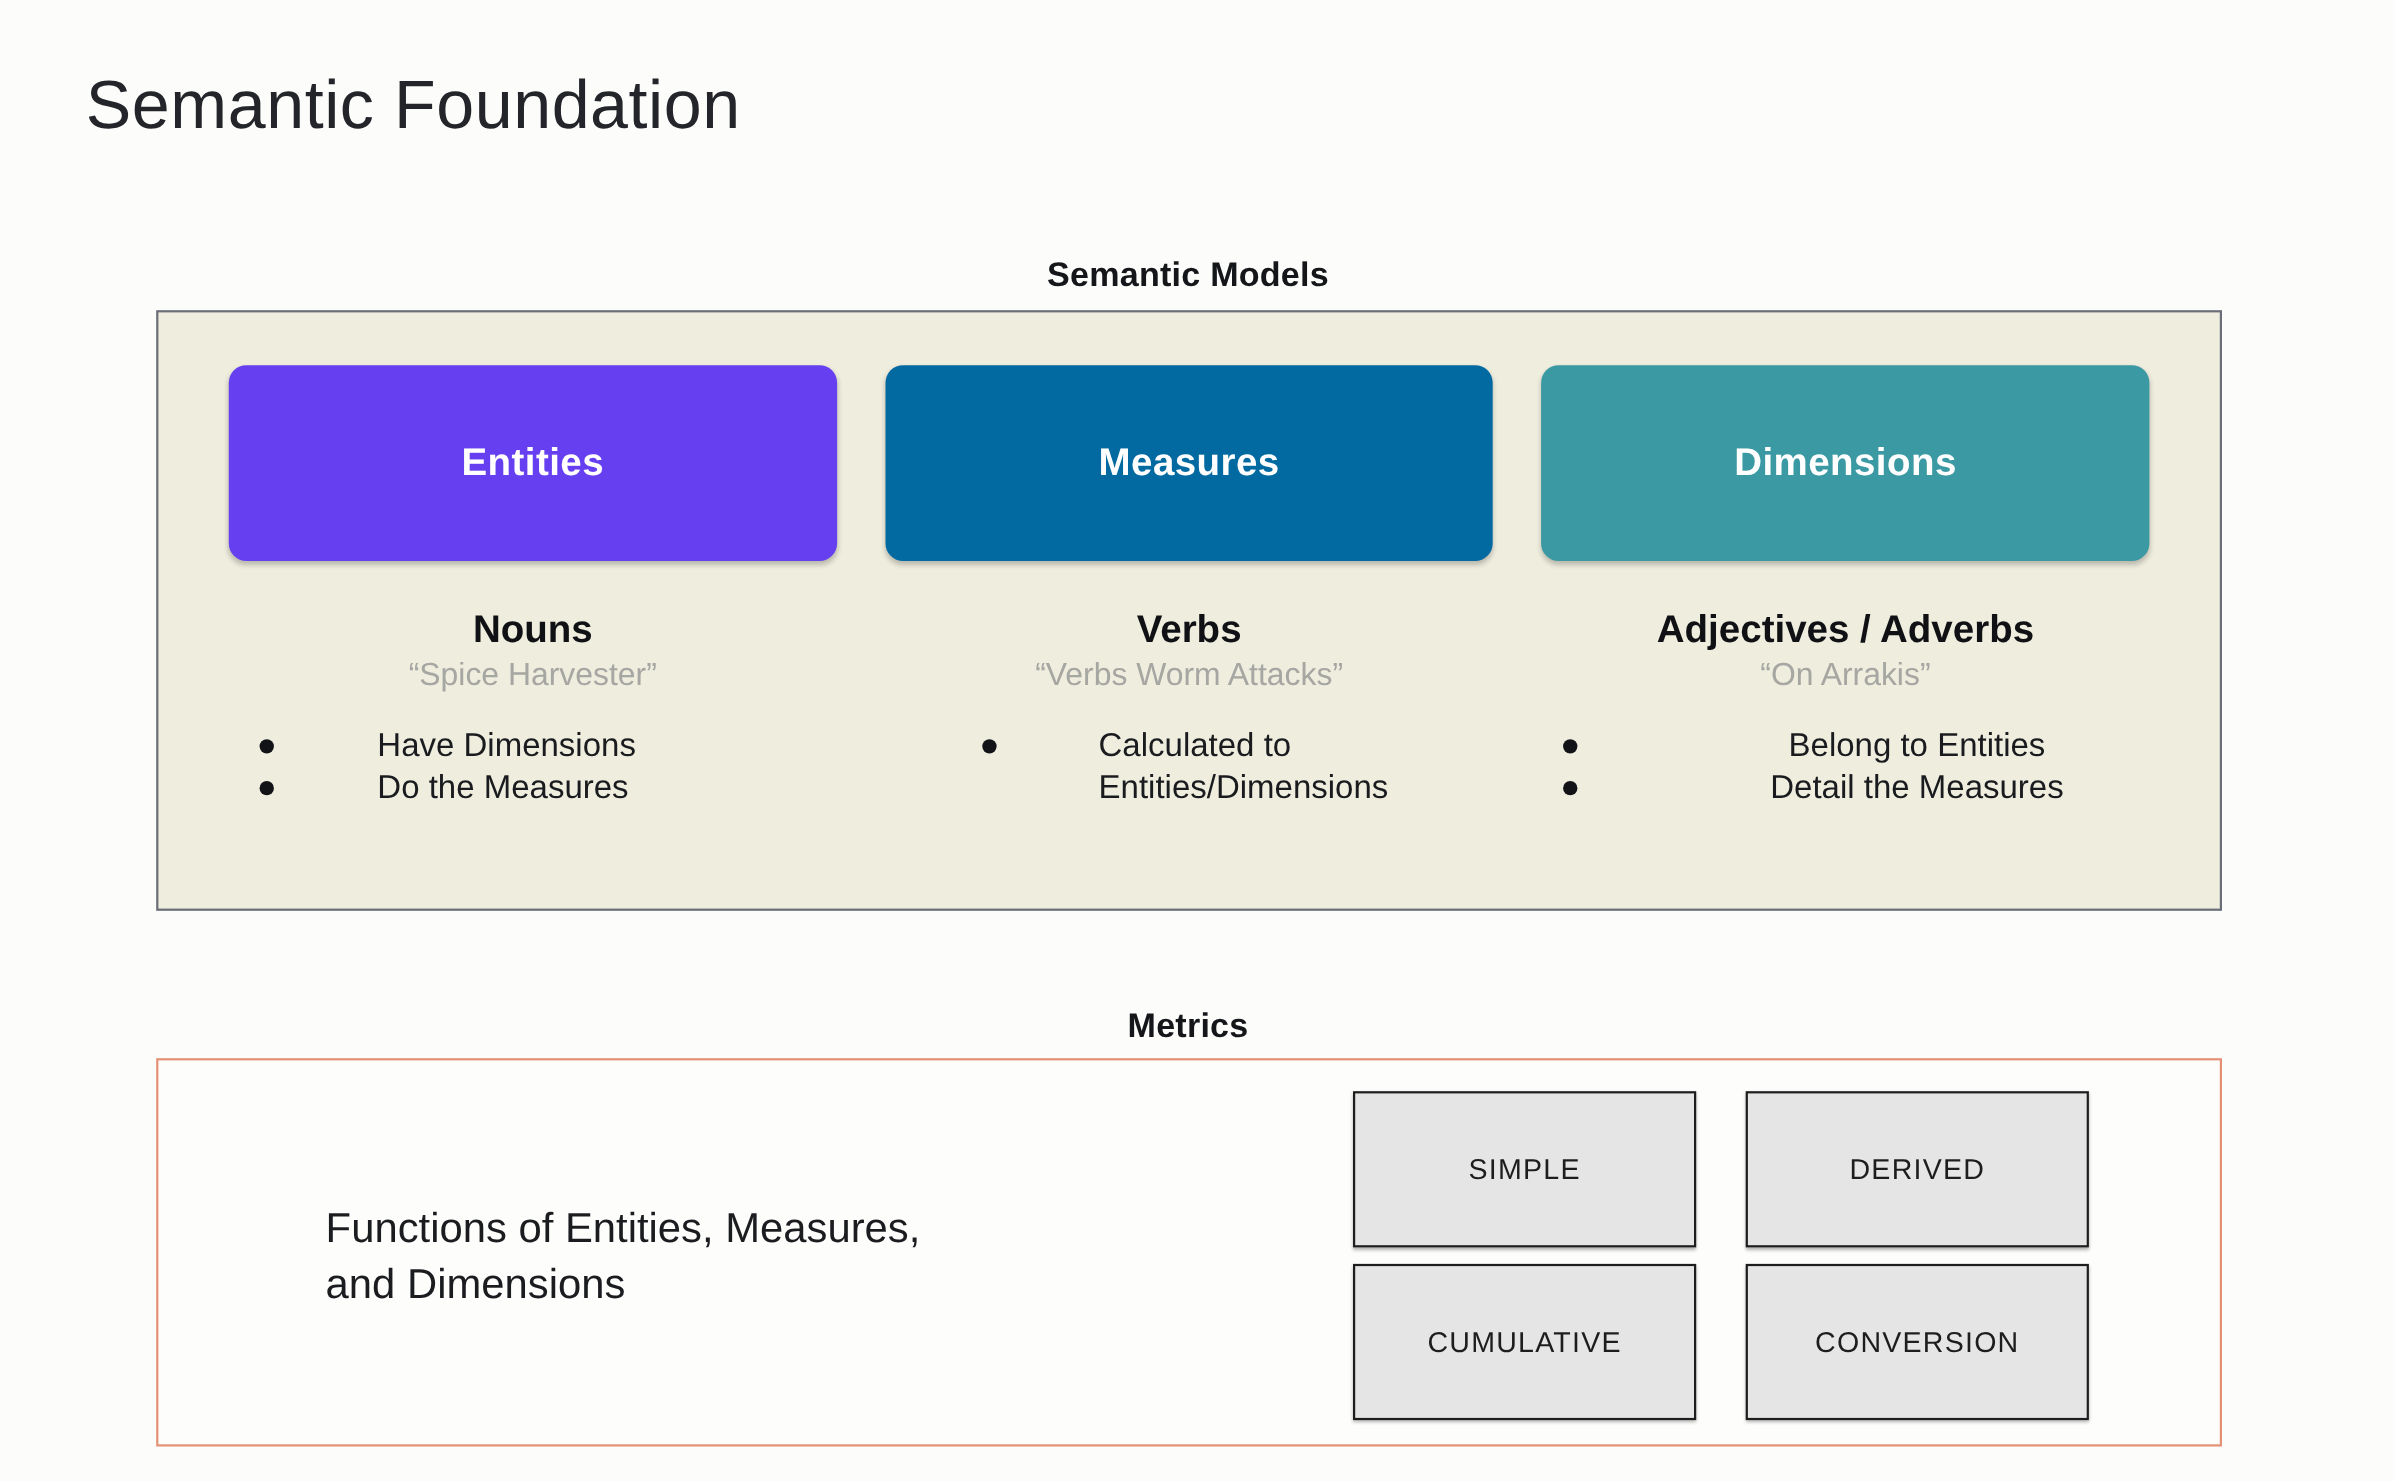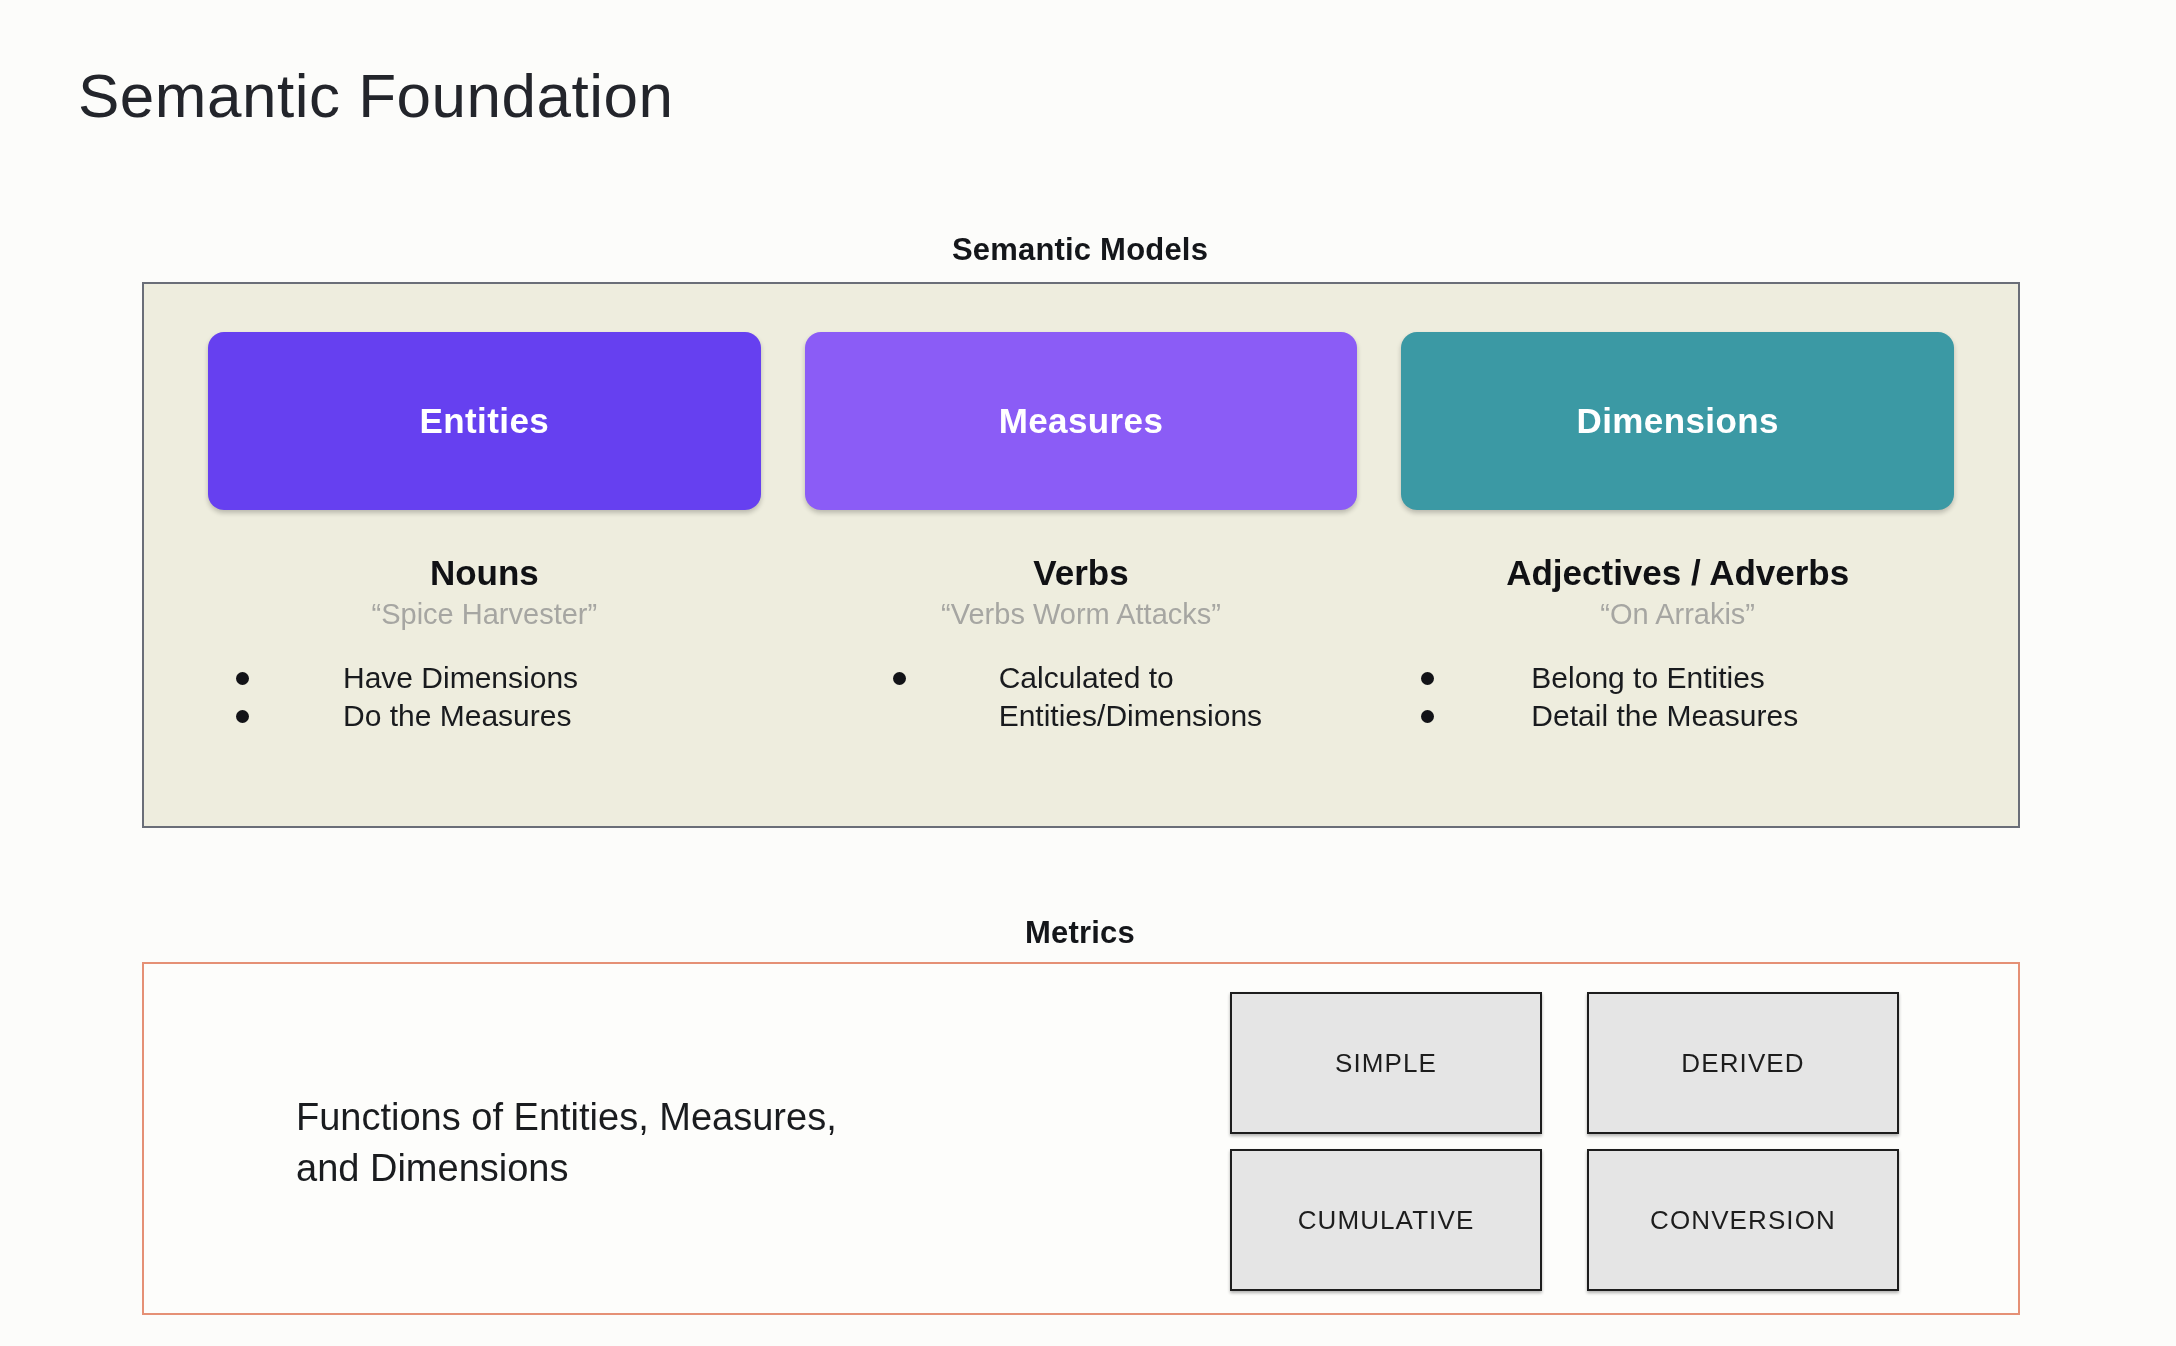--- a/index.html
+++ b/index.html
@@ -82,21 +82,21 @@
     display: flex;
     align-items: center;
     justify-content: center;
     color: #ffffff;
     font-size: 35px;
     font-weight: 700;
     letter-spacing: 0.4px;
     box-shadow: 0 3px 5px rgba(0,0,0,0.22);
   }
   .pill-entities   { background: #6640f0; }
-  .pill-measures   { background: #8b5cf6; }
+  .pill-measures   { background: #0369a1; }
   .pill-dimensions { background: #3b99a4; }
 
   .col-word {
     margin-top: 44px;
     text-align: center;
     font-size: 35px;
     font-weight: 700;
     color: #101114;
     line-height: 1.08;
     white-space: nowrap;
@@ -132,21 +132,21 @@
     background: #121317;
     margin-top: 13px;
   }
   .bullet-text { flex: 1 1 auto; }
 
   
   .bullets-entities   { padding-left: 28px; }
   .bullets-entities   .bullet-text { margin-left: 53px; }
   .bullets-measures   { padding-left: 88px; }
   .bullets-measures   .bullet-text { margin-left: 52px; }
-  .bullets-dimensions { padding-left: 20px; }
+  .bullets-dimensions { padding-left: 20px; text-align: center; }
   .bullets-dimensions .bullet-text { margin-left: 56px; }
 
   
   .metrics-panel {
     position: absolute;
     left: 142px;
     top: 962px;
     width: 1878px;
     height: 353px;
     background: #fdfdfb;

